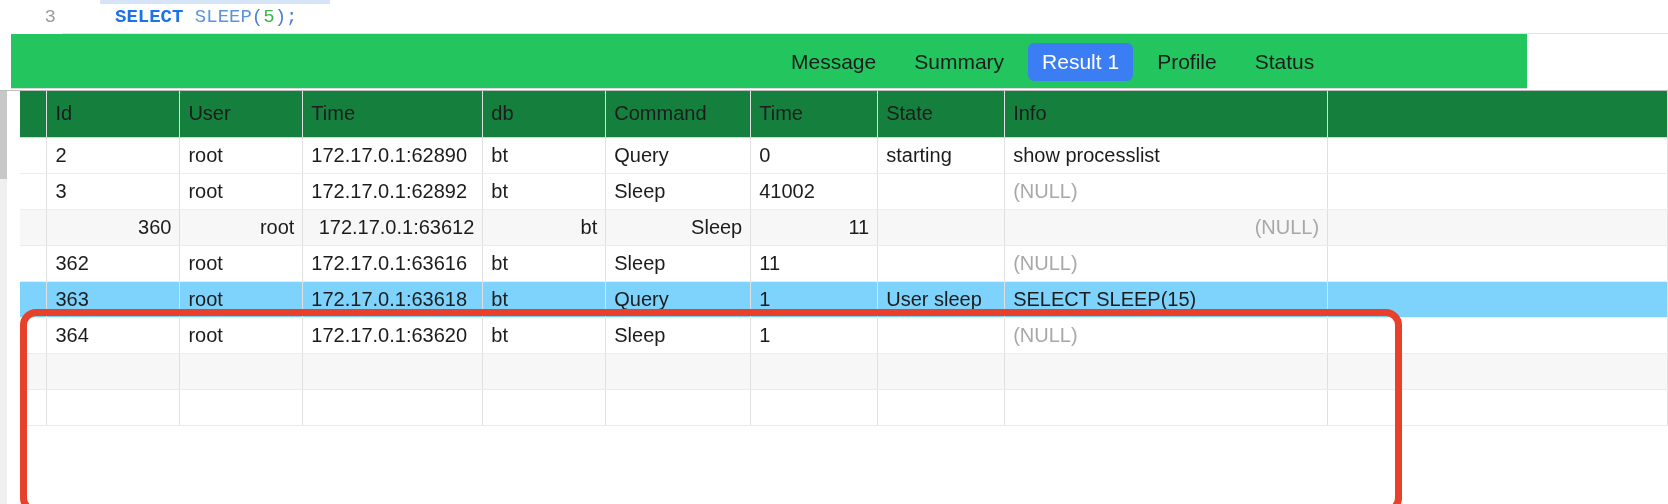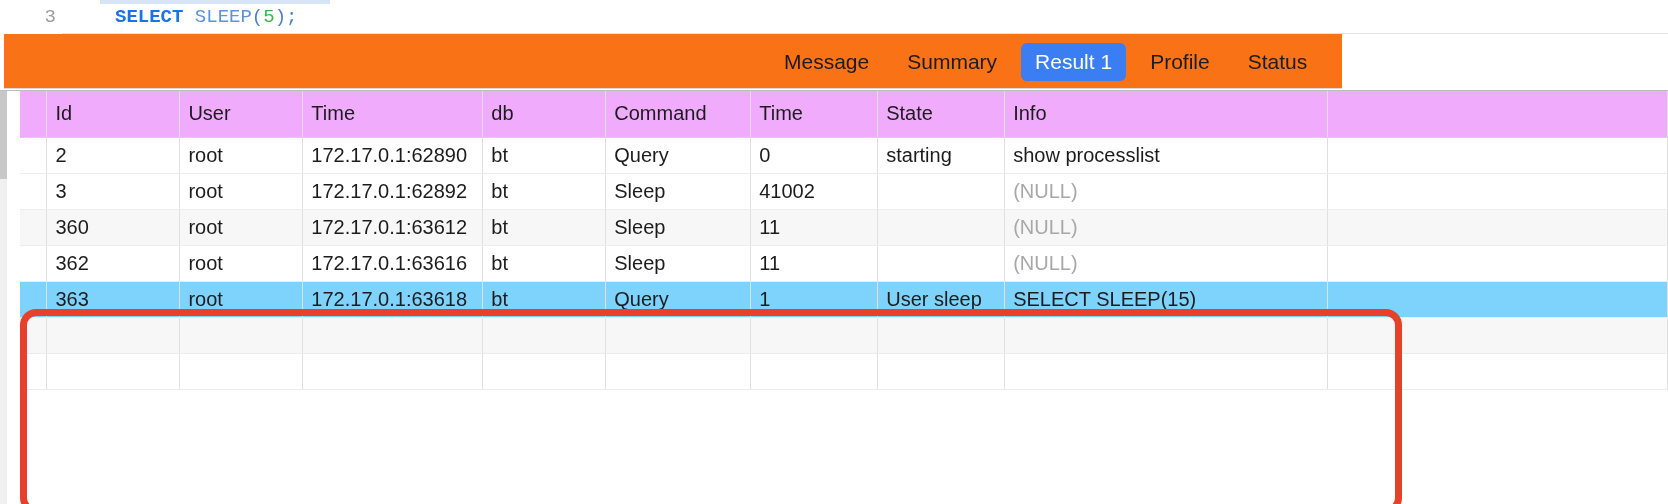--- a/index.html
+++ b/index.html
@@ -59,23 +59,23 @@
   }
   .tok-kw   { color: #1a73e8; font-weight: 700; margin-left: 18px; }
   .tok-fn   { color: #5b93e0; }
   .tok-num  { color: #3cb44b; }
   .tok-pun  { color: #4a7fd4; }
   .tok-semi { color: #4a7fd4; }
 
   
   .tabbar {
     position: absolute;
-    left: 4px; top: 34px;
-    width: 1338px; height: 55px;
-    background: #f97316;
+    left: 11px; top: 34px;
+    width: 1516px; height: 55px;
+    background: #22c55e;
     border-bottom: 1px solid #d9d9d9;
   }
   .tabs {
     position: absolute;
     left: 766px; top: 0;
     height: 55px;
     display: flex;
     align-items: center;
     gap: 10px;
   }
@@ -144,32 +144,32 @@
     height: 36px;
     font-weight: 400;
     text-align: left;
     overflow: hidden;
     white-space: nowrap;
     vertical-align: middle;
   }
   table.grid thead th {
     height: 46px;
     border-bottom: 1px solid #d4d4d4;
-    background: #f0abfc;
+    background: #15803d;
     font-size: 20px;
     color: #1c1c1c;
   }
   table.grid th.rownum, table.grid td.rownum {
     border-right: 1px solid #e0e0e0;
     padding: 0;
   }
   td.num { text-align: right; }
   td.null-val { color: #a8a8a8; }
 
-  tr.stripe  > td { background: #f7f7f7; }
+  tr.stripe  > td { background: #f7f7f7; text-align: right; }
   tr.plain   > td { background: #ffffff; }
   tr.selrow  > td { background: #7dd3fc; }
 
   
   .annot-box {
     position: absolute;
     left: 20px;
     top: 218px;
     width: 1382px;
     height: 205px;
@@ -287,20 +287,32 @@
             <td class="num">363</td>
             <td>root</td>
             <td>172.17.0.1:63618</td>
             <td>bt</td>
             <td>Query</td>
             <td class="num">1</td>
             <td>User sleep</td>
             <td>SELECT SLEEP(15)</td>
             <td></td>
           </tr>
+          <tr class="plain">
+            <td class="rownum"></td>
+            <td class="num">364</td>
+            <td>root</td>
+            <td>172.17.0.1:63620</td>
+            <td>bt</td>
+            <td>Sleep</td>
+            <td class="num">1</td>
+            <td></td>
+            <td class="null-val">(NULL)</td>
+            <td></td>
+          </tr>
           <tr class="stripe">
             <td class="rownum"></td>
             <td class="num"></td>
             <td></td>
             <td></td>
             <td></td>
             <td></td>
             <td class="num"></td>
             <td></td>
             <td></td>

